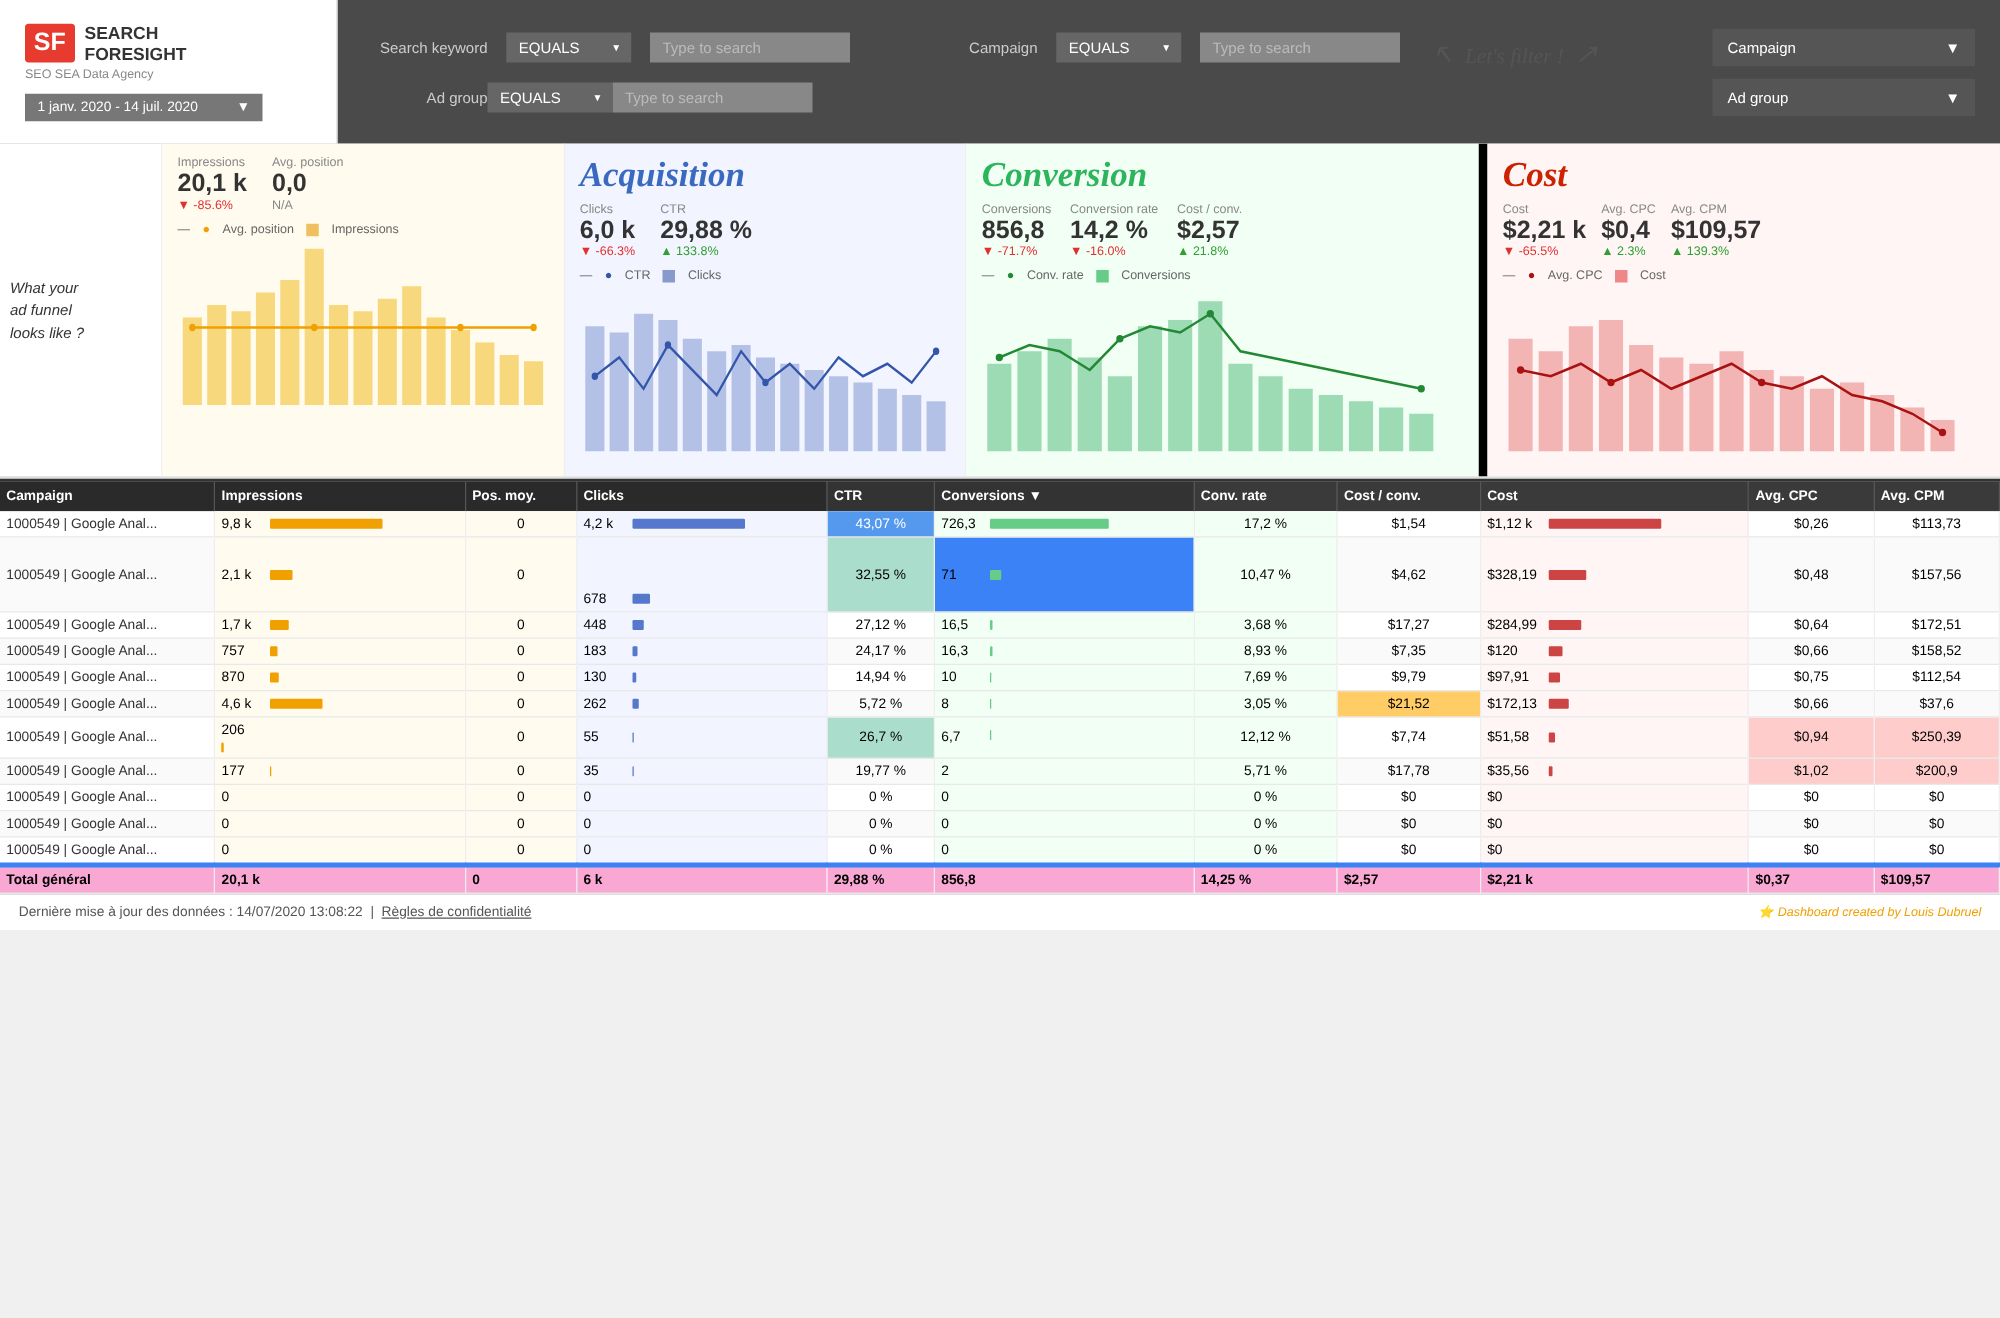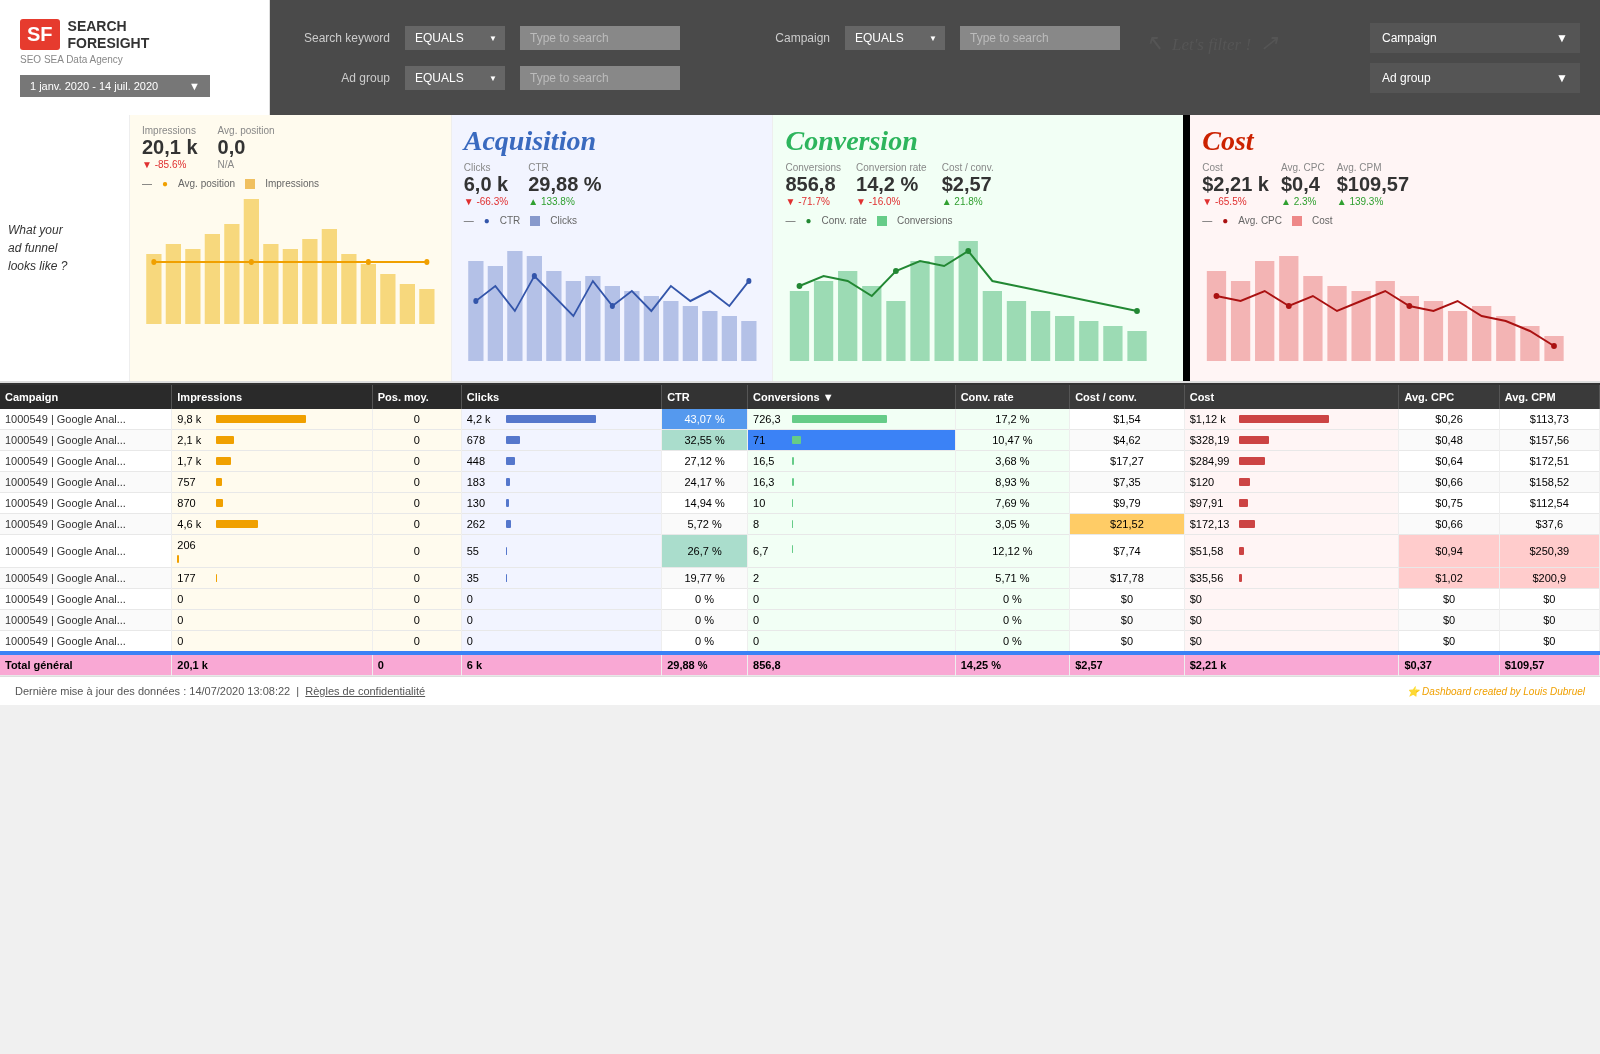--- a/index.html
+++ b/index.html
@@ -84,21 +84,21 @@
       </div>
 
       <div style="margin-left:auto; display:flex; flex-direction:column; gap:8px; min-width:210px;">
         <button style="background:#555; color:#fff; border:none; padding:8px 12px; font-size:12px; cursor:pointer; display:flex; justify-content:space-between; align-items:center; width:210px;">
           <span>Campaign</span>
           <span>▼</span>
         </button>
       </div>
     </div>
 
-    <div style="display:flex; align-items:center; gap:15px;">
+    <div style="display:flex; align-items:center; ">
       <span style="color:#ccc; font-size:12px; width:100px; text-align:right;">Ad group</span>
       <div class="filter-select-wrap">
         <select class="filter-select">
           <option>EQUALS</option>
         </select>
       </div>
       <input class="filter-input" type="text" placeholder="Type to search" style="width: 160px;">
       <div style="margin-left:auto; min-width:210px; display:flex; justify-content:flex-end;">
         <button style="background:#555; color:#fff; border:none; padding:8px 12px; font-size:12px; cursor:pointer; display:flex; justify-content:space-between; align-items:center; width:210px;">
           <span>Ad group</span>
@@ -377,21 +377,21 @@
           <tr>
     <td style="font-size:11px; color:#333; max-width:120px; overflow:hidden; text-overflow:ellipsis;">1000549 | Google Anal...</td>
     <td style="background:#fffbee;">
       <div style="display:flex; align-items:center; gap:4px;">
         <span style="min-width:35px; font-size:11px;">2,1 k</span>
         <div style="width:18px; height:8px; background:#f0a000; border-radius:1px;"></div>
       </div>
     </td>
     <td style="background:#fffbee; text-align:center;">0</td>
     <td style="background:#f2f4ff;">
-      <div style="display:flex; align-items:center; gap:4px;">
+      <div style="display:flex; align-items:center; gap:4px;margin-top:39px;">
         <span style="min-width:35px; font-size:11px;">678</span>
         <div style="width:14px; height:8px; background:#5577cc; border-radius:1px;"></div>
       </div>
     </td>
     <td style="background:#aaddcc; text-align:center; font-size:11px;">32,55 %</td>
     <td style="background:#3b82f6;">
       <div style="display:flex; align-items:center; gap:4px;">
         <span style="min-width:35px; font-size:11px;">71</span>
         <div style="width:9px; height:8px; background:#66cc88; border-radius:1px;"></div>
       </div>

